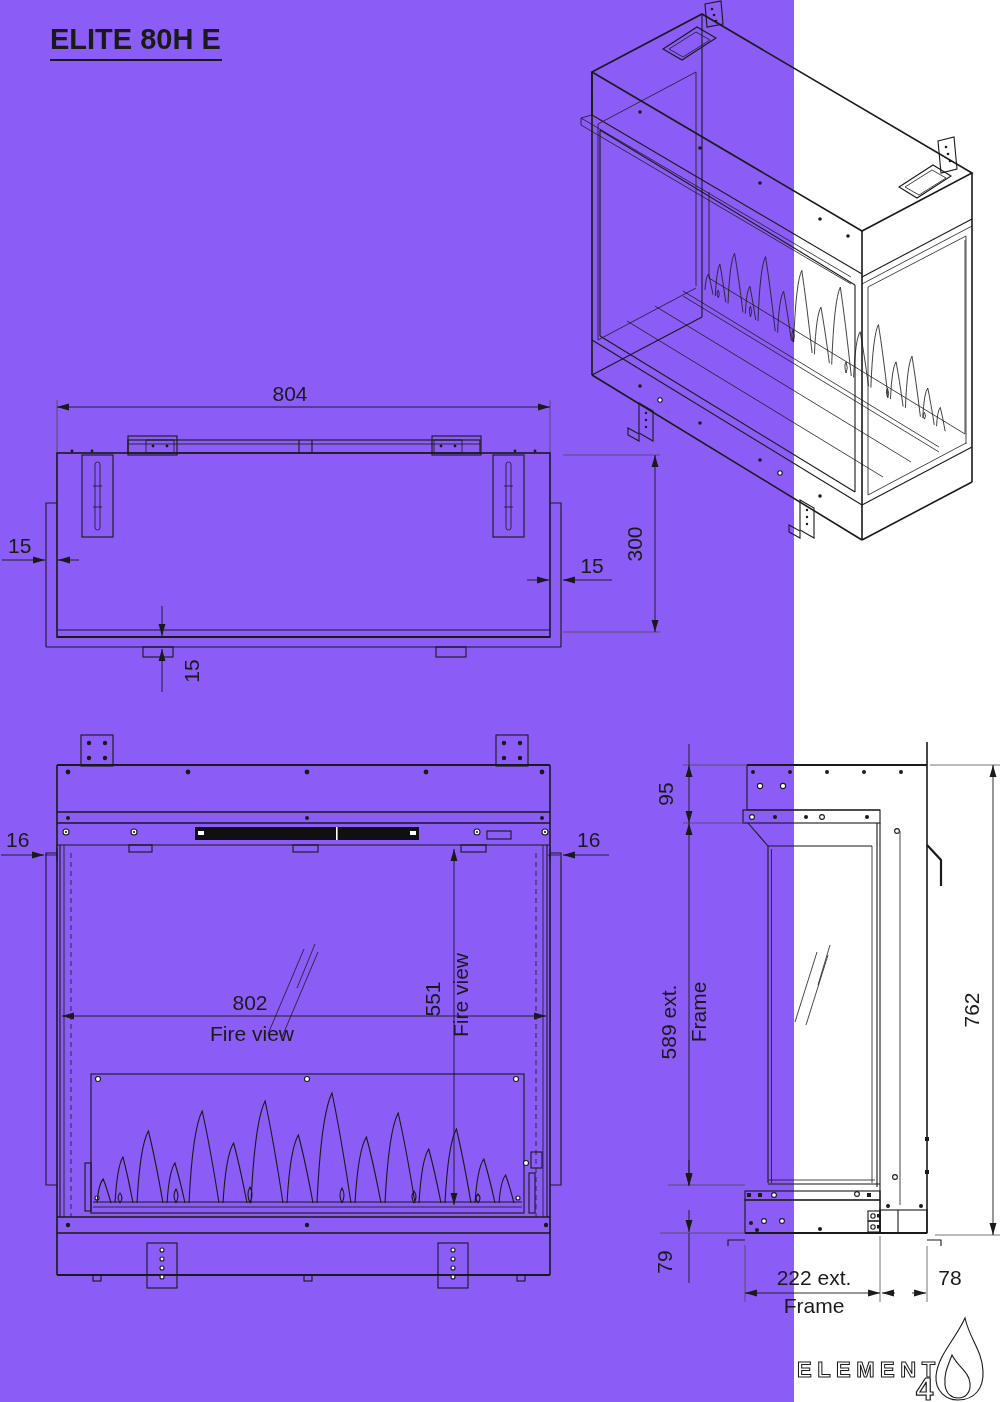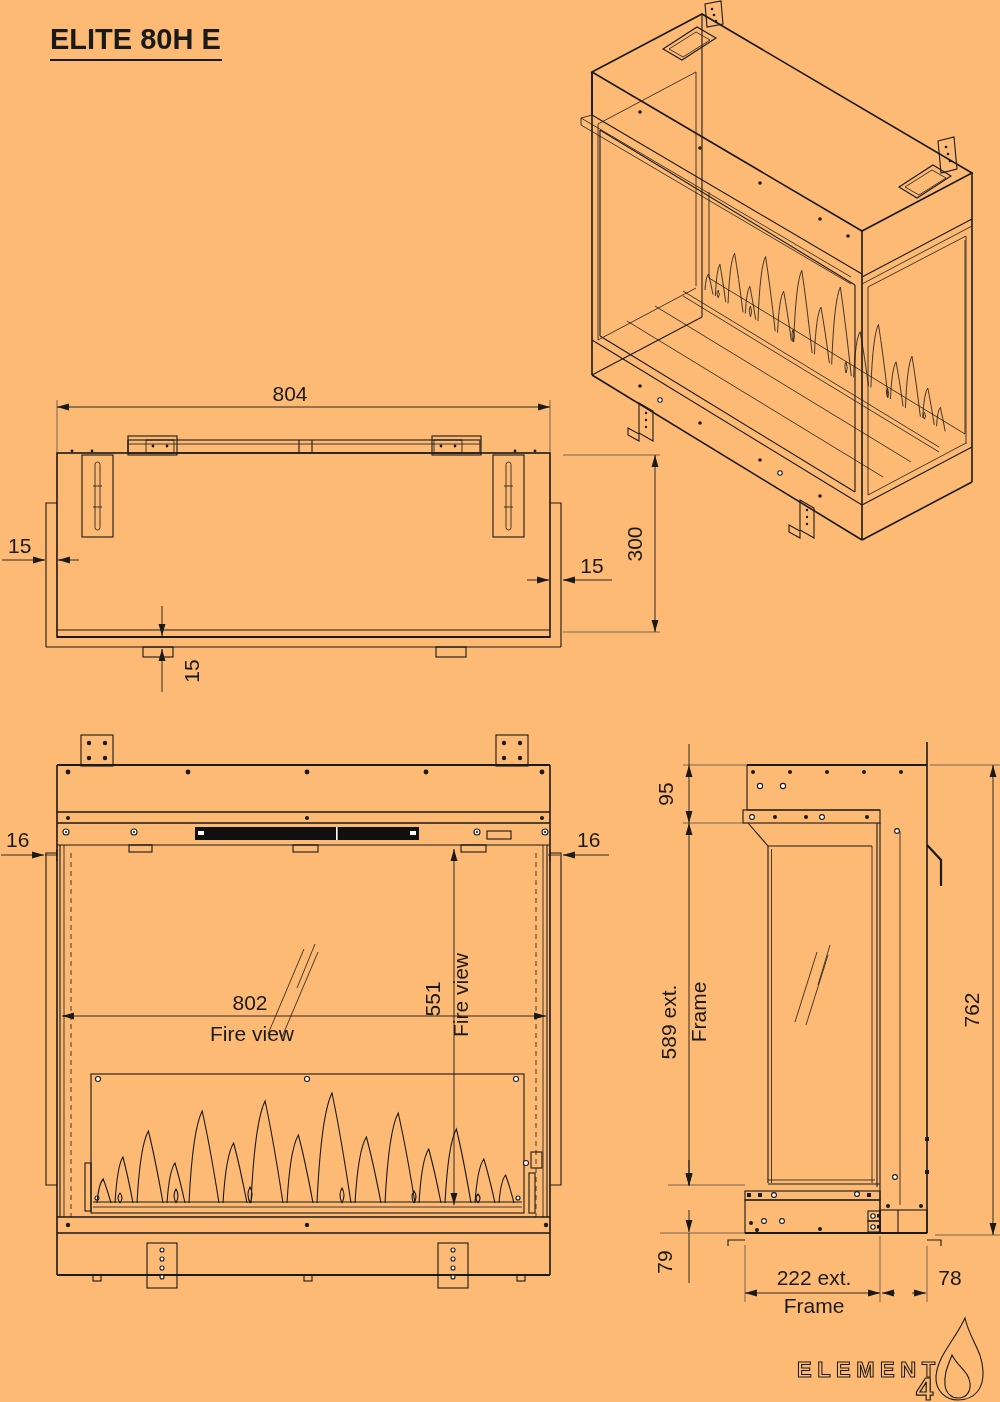--- a/index.html
+++ b/index.html
@@ -1,16 +1,16 @@
 <!DOCTYPE html>
 <html><head>
 <meta charset="utf-8">
 <style>
   html,body{margin:0;padding:0;background:#ffffff;}
-  .page{width:1000px;height:1402px;position:relative;background:#fdba74;font-family:"Liberation Sans",sans-serif;}
+  .page{width:794px;height:1402px;position:relative;background:#8b5cf6;font-family:"Liberation Sans",sans-serif;}
   svg text{font-family:"Liberation Sans",sans-serif;fill:#1a1a1a;}
   .ln{stroke:#1a1a1a;fill:none;stroke-width:1.1;}
   .ln2{stroke:#1a1a1a;fill:none;stroke-width:1.6;}
   .thk{stroke:#1a1a1a;fill:none;stroke-width:2.2;}
   .thin{stroke:#1a1a1a;fill:none;stroke-width:0.8;}
   .ext{stroke:#4a4a4a;fill:none;stroke-width:0.75;}
   .dim{stroke:#1a1a1a;fill:none;stroke-width:0.9;}
   .dsh{stroke:#1a1a1a;fill:none;stroke-width:0.8;stroke-dasharray:5 4;}
   .dot{fill:#1a1a1a;stroke:none;}
   .ring{fill:#ffffff;stroke:#1a1a1a;stroke-width:1.1;}

